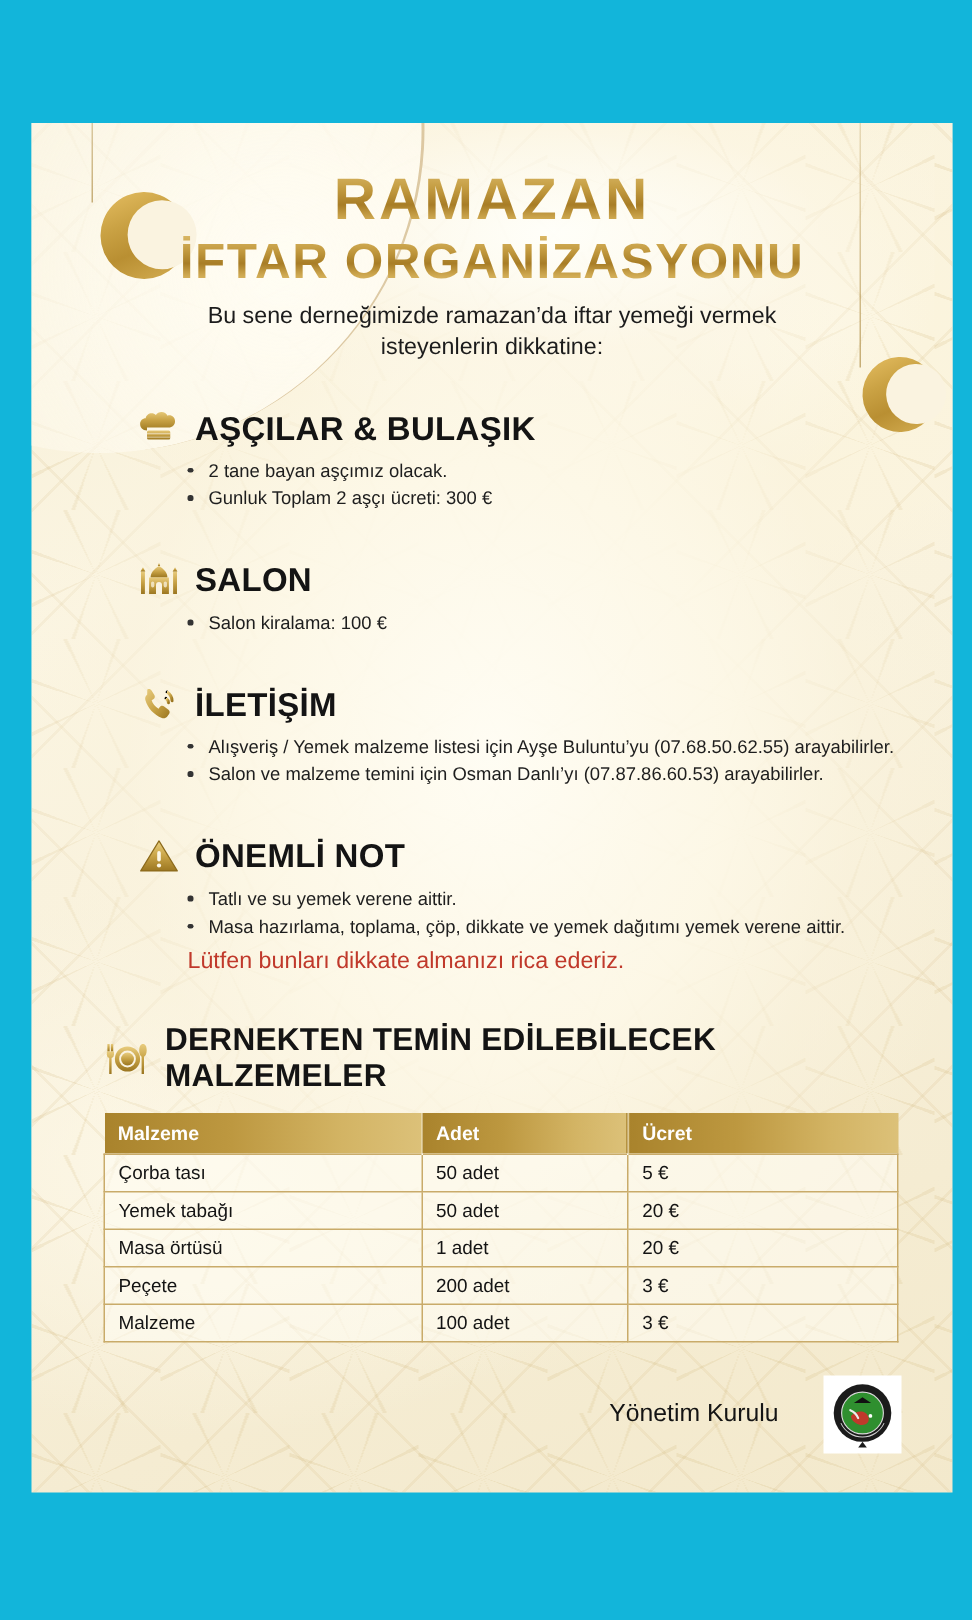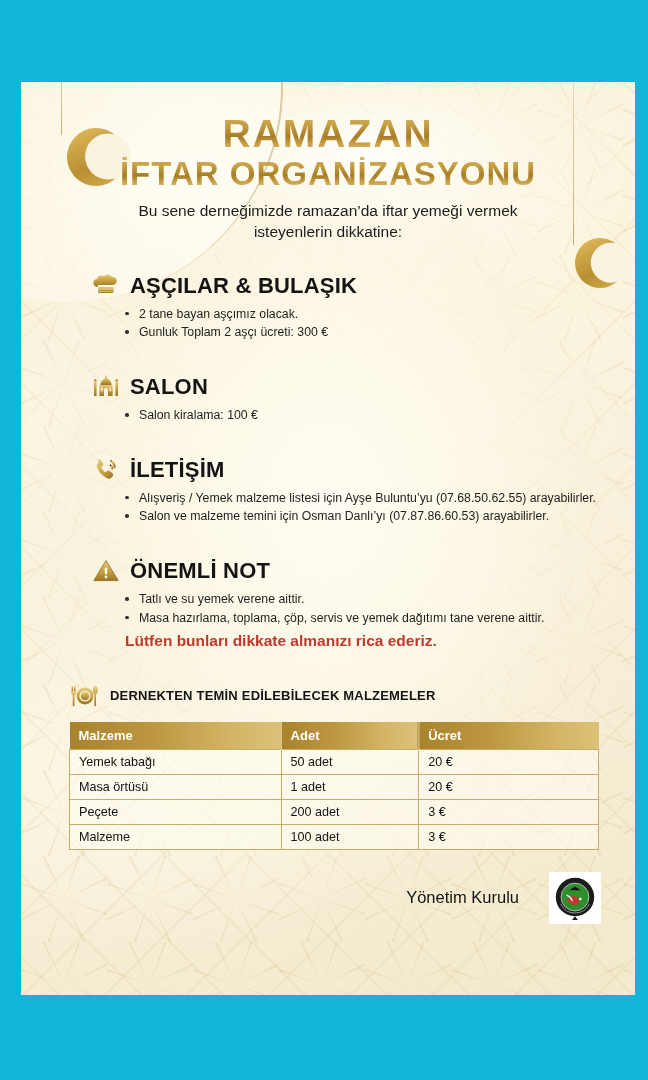--- a/index.html
+++ b/index.html
@@ -149,21 +149,21 @@
     display: flex;
     align-items: center;
     gap: 9px;
   }
   .sec-title {
     font-size: 22px;
     font-weight: bold;
     color: #141414;
     letter-spacing: .2px;
   }
-  .sec-title.small { font-size: 13px; }
+  .sec-title.small { font-size: 21px; }
 
   ul.bullets {
     margin: 4px 0 0 0;
     padding-left: 48px;
     list-style: none;
   }
   ul.bullets li {
     position: relative;
     font-size: 12.3px;
     color: #1e1e1e;
@@ -178,21 +178,21 @@
     width: 3.5px;
     height: 3.5px;
     border-radius: 50%;
     background: #333;
   }
 
   #warning-line {
     margin: 4px 0 0 34px;
     font-size: 15.5px;
     color: #c0392b;
-    font-weight: 700;
+    font-weight: 400;
   }
 
   
   .icon { flex: none; display: block; }
 
   
   #table-wrap { margin: 12px 36px 0 48px; }
   table {
     width: 100%;
     border-collapse: collapse;
@@ -355,21 +355,21 @@
           </linearGradient>
             </defs>
           <path d="M15 4.6 27.2 24.6H2.8z" fill="url(#gGold4)" stroke="#8c6a1b" stroke-width=".8" stroke-linejoin="round"></path>
           <rect x="13.8" y="11.4" width="2.4" height="7" rx="1.2" fill="#fdf8e8"></rect>
           <circle cx="15" cy="21" r="1.4" fill="#fdf8e8"></circle>
         </svg>
         <span class="sec-title">ÖNEMLİ NOT</span>
       </div>
       <ul class="bullets">
         <li>Tatlı ve su yemek verene aittir.</li>
-        <li>Masa hazırlama, toplama, çöp, servis ve yemek dağıtımı tane verene aittir.</li>
+        <li>Masa hazırlama, toplama, çöp, dikkate ve yemek dağıtımı yemek verene aittir.</li>
       </ul>
       <div id="warning-line">Lütfen bunları dikkate almanızı rica ederiz.</div>
     </div>
 
     <div class="section" style="margin-top:32px; margin-left:48px;">
       <div class="sec-head">
         <svg class="icon" width="32" height="28" viewBox="0 0 32 28">
           <defs>
               <linearGradient id="gGold5" x1="0" y1="0" x2="0" y2="1">
             <stop offset="0" stop-color="#e8cc7e"></stop>
@@ -393,20 +393,25 @@
       <table>
         <thead>
           <tr>
             <th class="col-w1">Malzeme</th>
             <th class="col-w2">Adet</th>
             <th>Ücret</th>
           </tr>
         </thead>
         <tbody>
           <tr>
+            <td>Çorba tası</td>
+            <td>50 adet</td>
+            <td>5 €</td>
+          </tr>
+          <tr>
             <td>Yemek tabağı</td>
             <td>50 adet</td>
             <td>20 €</td>
           </tr>
           <tr>
             <td>Masa örtüsü</td>
             <td>1 adet</td>
             <td>20 €</td>
           </tr>
           <tr>

